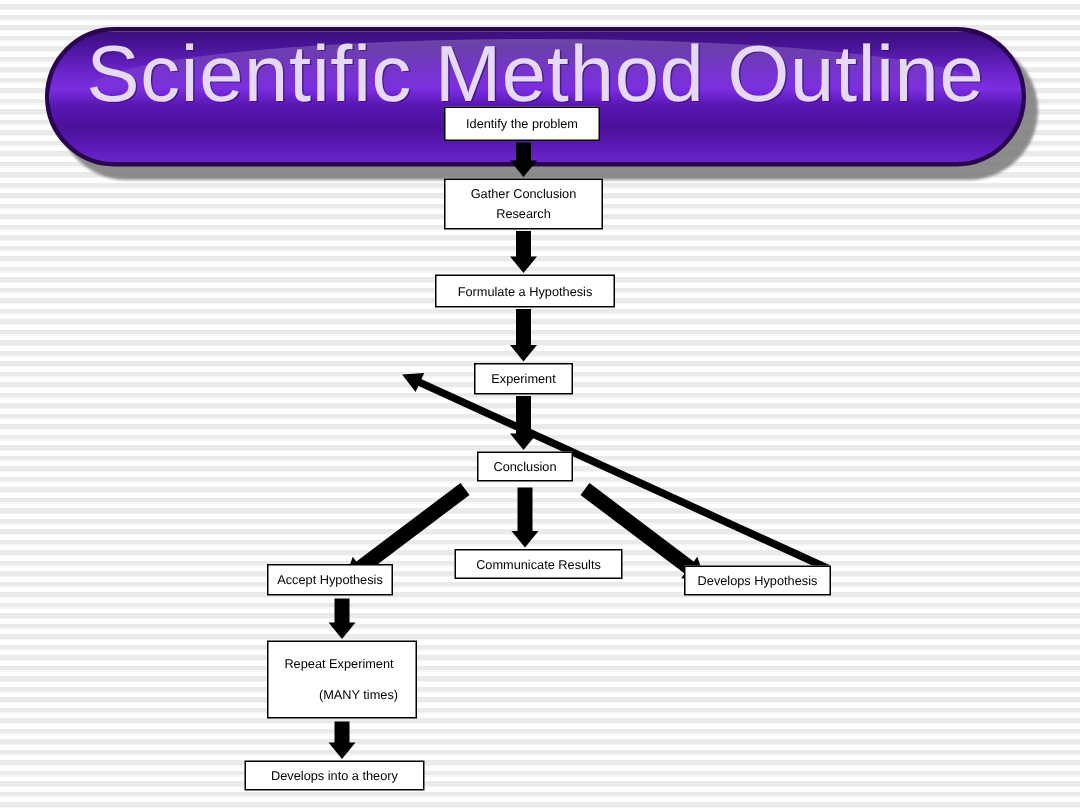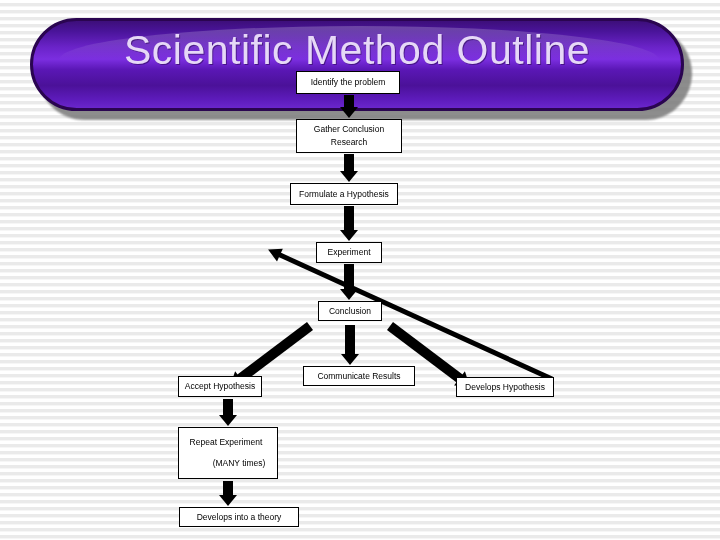--- a/index.html
+++ b/index.html
@@ -81,21 +81,21 @@
     border-radius: 50%/100% 100% 0 0;
     background: linear-gradient(to bottom, rgba(255,255,255,.22), rgba(255,255,255,0));
     pointer-events: none;
   }
   .banner-title {
     position: absolute;
     left: 0;
     top: 8px;
     width: 654px;
     text-align: center;
-    font-size: 41px;
+    font-size: 53px;
     line-height: 48px;
     letter-spacing: .5px;
     color: #e6d8f7;
     text-shadow: 1px 1px 0 rgba(40,5,80,.55);
     white-space: nowrap;
   }
 
   
   .box {
     position: absolute;
@@ -185,21 +185,21 @@
 
   <div class="box" style="left:296px; top:71px; width:104px; height:23px;">
     <span>Identify the problem</span>
   </div>
 
   <div class="box" style="left:296px; top:119px; width:106px; height:34px;">
     <span>Gather Conclusion</span>
     <span class="line2">Research</span>
   </div>
 
-  <div class="box" style="left:290px; top:183px; width:108px; height:22px;">
+  <div class="box" style="left:290px; top:183px; width:120px; height:22px;">
     <span>Formulate a Hypothesis</span>
   </div>
 
   <div class="box" style="left:316px; top:242px; width:66px; height:21px;">
     <span>Experiment</span>
   </div>
 
   <div class="box" style="left:318px; top:301px; width:64px; height:20px;">
     <span>Conclusion</span>
   </div>
@@ -214,21 +214,21 @@
 
   <div class="box" style="left:456px; top:377px; width:98px; height:20px;">
     <span>Develops Hypothesis</span>
   </div>
 
   <div class="box" style="left:178px; top:427px; width:100px; height:52px; justify-content:space-evenly;">
     <span style="margin-left:-4px;">Repeat Experiment</span>
     <span class="line2" style="margin-left:-10px;padding-left:32px;">(MANY times)</span>
   </div>
 
-  <div class="box" style="left:179px; top:507px; width:120px; height:20px;">
+  <div class="box" style="left:163px; top:507px; width:120px; height:20px;">
     <span>Develops into a theory</span>
   </div>
 
   <div class="varrow" style="left:337px; top:95px; width:24px; height:23px;">
     <div class="shaft" style="width:10px; height:13px;"></div>
     <div class="head"></div>
   </div>
 
   <div class="varrow" style="left:337px; top:154px; width:24px; height:28px;">
     <div class="shaft" style="width:10px; height:18px;"></div>

